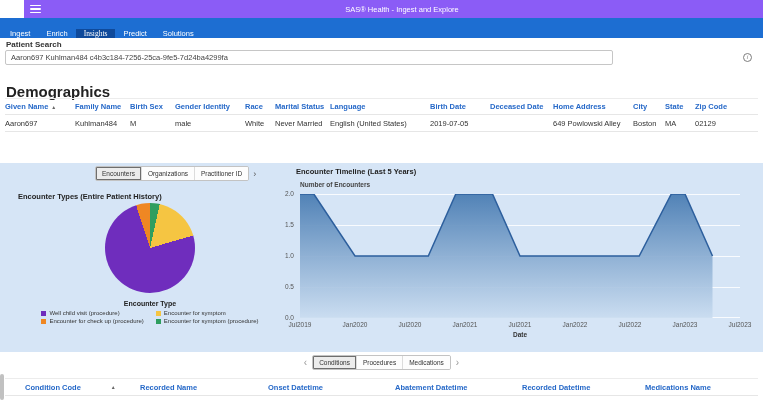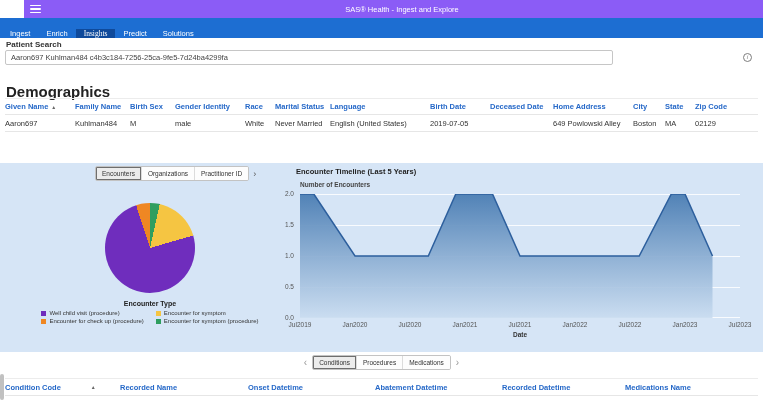--- a/index.html
+++ b/index.html
@@ -59,21 +59,21 @@
   .tl-plot { position:absolute; left:300px; top:194px; width:440px; height:124px; }
   .ytick { position:absolute; right:2px; font-size:6.5px; color:#555; }
   .yticks { position:absolute; left:270px; top:190px; width:26px; height:130px; text-align:right; }
   .xticks { position:absolute; left:300px; top:321px; width:440px; height:10px; }
   .xtick { position:absolute; transform:translateX(-50%); font-size:6.5px; color:#555; white-space:nowrap; }
   .tl-xlabel { position:absolute; left:300px; top:331px; width:440px; text-align:center; font-size:6.5px; font-weight:bold; color:#333; }
 
   
   .rec-tabs-row { position:absolute; left:0; top:355px; width:763px; display:flex; justify-content:center; align-items:center; gap:5px; }
   .pager-arrow { font-size:10px; color:#999; cursor:pointer; line-height:1; }
-  .rec-grid { position:absolute; left:5px; top:378px; width:753px; height:18px; display:grid; grid-template-columns:115px 128px 127px 127px 123px 133px; align-items:center; border-top:1px solid #ececec; border-bottom:1px solid #e6e6e6; background:#fff; }
+  .rec-grid { position:absolute; left:5px; top:378px; width:753px; height:18px; display:grid; grid-template-columns:115px 128px 127px 127px 123px 133px; align-items:center; border-top:1px solid #ececec; border-bottom:1px solid #e6e6e6; background:#fff;padding-left:20px; }
   .rec-grid .sort { color:#666; margin-left:30px; }
 
   .scrollbar-v { position:absolute; left:0; top:374px; width:4px; height:26px; background:#c1c1c1; border-radius:2px; cursor:pointer; }
 </style>
 </head>
 <body>
 
 <div class="app">
 
   <div class="titlebar">
@@ -139,20 +139,21 @@
 
   <div class="enc-tabs" style="display:flex;">
     <div class="tabgroup">
       <div class="seg selected">Encounters</div>
       <div class="seg">Organizations</div>
       <div class="seg">Practitioner ID</div>
     </div>
     <span class="overflow-arrow">›</span>
   </div>
 
+  <div class="pie-title">Encounter Types (Entire Patient History)</div>
   <div class="pie" style="background: conic-gradient(rgb(47, 158, 95) 0%, rgb(47, 158, 95) 3.5%, rgb(245, 197, 66) 3.5%, rgb(245, 197, 66) 20.5%, rgb(111, 45, 189) 20.5%, rgb(111, 45, 189) 95%, rgb(239, 135, 35) 95%, rgb(239, 135, 35) 100%);"></div>
   <div class="legend">
     <div class="legend-title">Encounter Type</div>
     <div class="legend-items">
       <div class="legend-item">
         <span class="legend-swatch" style="background: rgb(111, 45, 189);"></span>
         <span class="legend-label">Well child visit (procedure)</span>
       </div>
       <div class="legend-item">
         <span class="legend-swatch" style="background: rgb(245, 197, 66);"></span>

